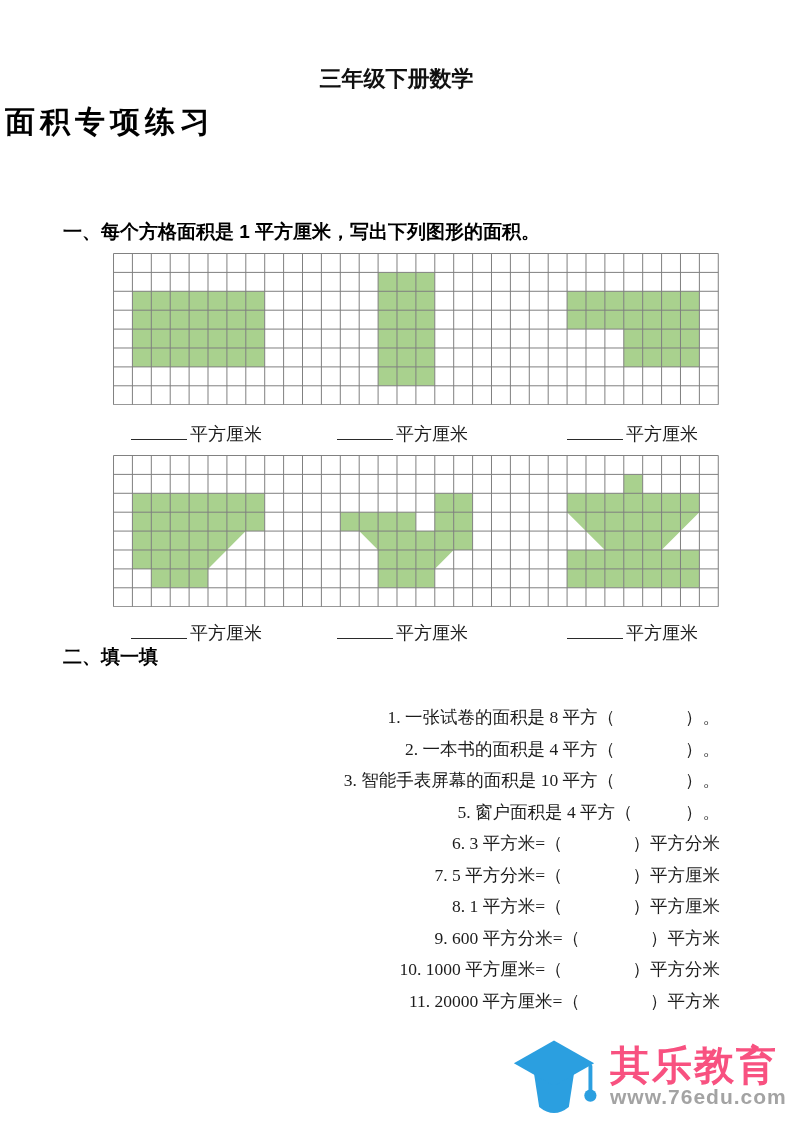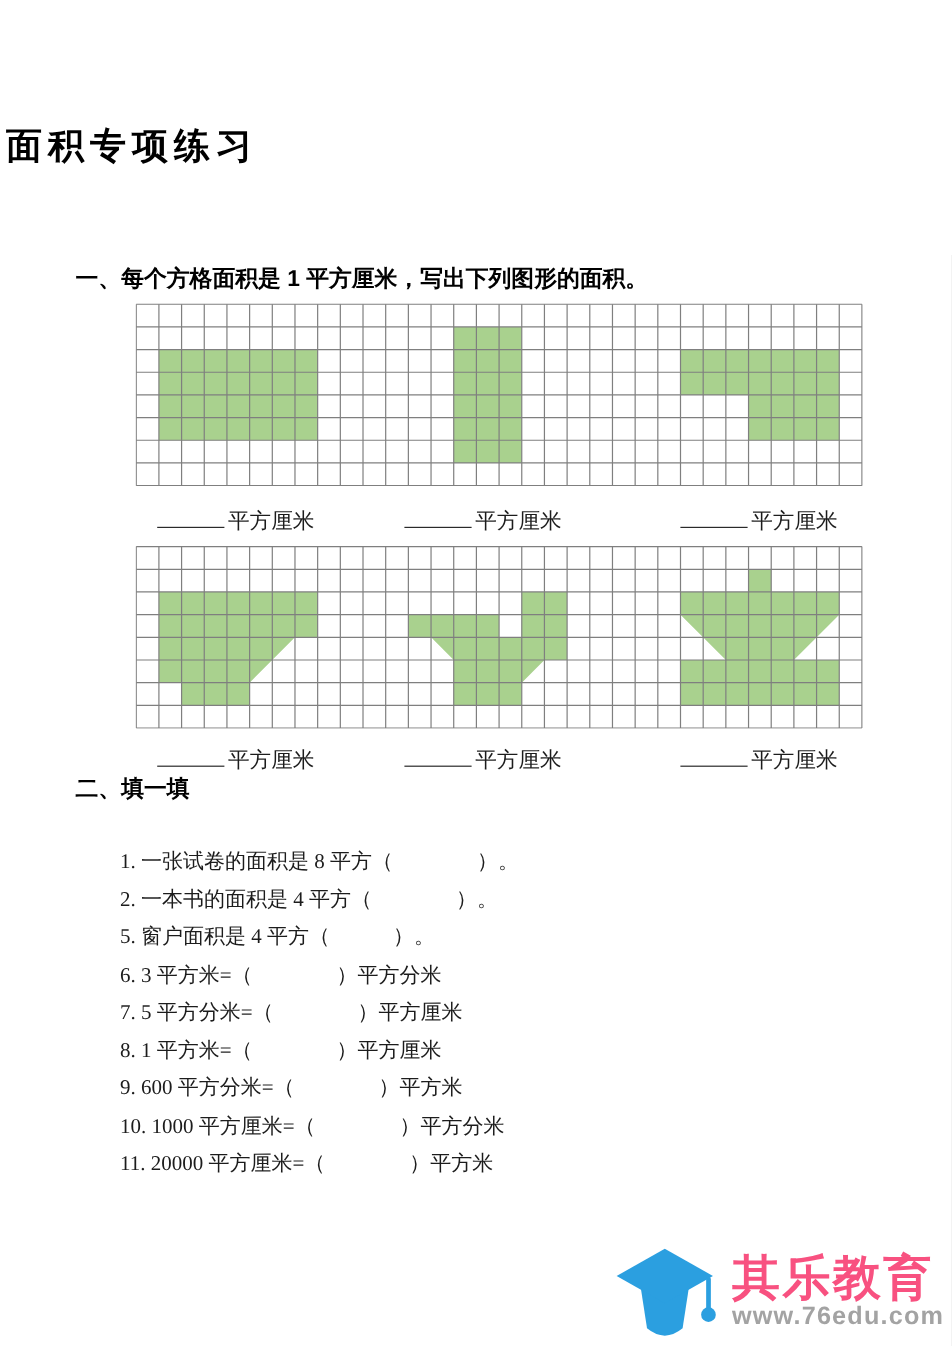--- a/index.html
+++ b/index.html
@@ -41,39 +41,40 @@
   .grid2{top:455px;}
   .ans-label{
     position:absolute;font-size:18px;white-space:nowrap;
   }
   .ans-blank{
     display:inline-block;width:56px;height:16px;
     border-bottom:1.7px solid #2a2a2a;vertical-align:baseline;margin-right:3px;
   }
   .questions{
     left:100px;top:702px;width:620px;
-    font-size:17.5px;line-height:31.5px;white-space:nowrap;
+    font-size:17.5px;line-height:31.5px;white-space:nowrap;text-align:right;
   }
   .logo{left:506px;top:1036px;width:280px;height:82px;}
   .cap{position:absolute;left:0;top:2px;}
   .brand-block{position:absolute;left:104px;top:8px;}
   .brand-name{
     font-family:"Liberation Sans","DejaVu Sans",sans-serif;
     font-weight:bold;font-size:40px;line-height:42px;letter-spacing:2px;white-space:nowrap;
   }
   .brand-url{
     font-family:"Liberation Sans","DejaVu Sans",sans-serif;
     font-weight:bold;font-size:21px;line-height:22px;letter-spacing:1px;white-space:nowrap;
   }
 </style>
 </head>
 <body>
 
 <div class="page">
 
+  <div class="abs subtitle">三年级下册数学</div>
   <div class="abs title">面积专项练习</div>
 
 
   <div class="abs sec-heading h-sec1">一、每个方格面积是 1 平方厘米，写出下列图形的面积。</div>
 
   <svg class="grid-svg grid1" width="605.8" height="152.2" viewBox="-0.5 -0.5 605.8 152.2">
       <polygon points="18.9,37.8 151.2,37.8 151.2,113.39999999999999 18.9,113.39999999999999" fill="#A9D18E"></polygon>
       <polygon points="264.59999999999997,18.9 321.29999999999995,18.9 321.29999999999995,132.29999999999998 264.59999999999997,132.29999999999998" fill="#A9D18E"></polygon>
       <polygon points="453.59999999999997,37.8 585.9,37.8 585.9,113.39999999999999 510.29999999999995,113.39999999999999 510.29999999999995,75.6 453.59999999999997,75.6" fill="#A9D18E"></polygon>
       <line x1="0" y1="0" x2="0" y2="151.2" stroke="#7F7F7F" stroke-width="1"></line>
@@ -174,20 +175,21 @@
 
   <div class="ans-label" style="left:131px;top:621px"><span class="ans-blank"></span><span>平方厘米</span></div>
   <div class="ans-label" style="left:337px;top:621px"><span class="ans-blank"></span><span>平方厘米</span></div>
   <div class="ans-label" style="left:567px;top:621px"><span class="ans-blank"></span><span>平方厘米</span></div>
 
   <div class="abs sec-heading h-sec2">二、填一填</div>
 
   <div class="abs questions">
     <div>1. 一张试卷的面积是 8 平方（　　　　）。</div>
     <div>2. 一本书的面积是 4 平方（　　　　）。</div>
+    <div>3. 智能手表屏幕的面积是 10 平方（　　　　）。</div>
     <div>5. 窗户面积是 4 平方（　　　）。</div>
     <div>6. 3 平方米=（　　　　）平方分米</div>
     <div>7. 5 平方分米=（　　　　）平方厘米</div>
     <div>8. 1 平方米=（　　　　）平方厘米</div>
     <div>9. 600 平方分米=（　　　　）平方米</div>
     <div>10. 1000 平方厘米=（　　　　）平方分米</div>
     <div>11. 20000 平方厘米=（　　　　）平方米</div>
   </div>
 
   <div class="abs logo">

